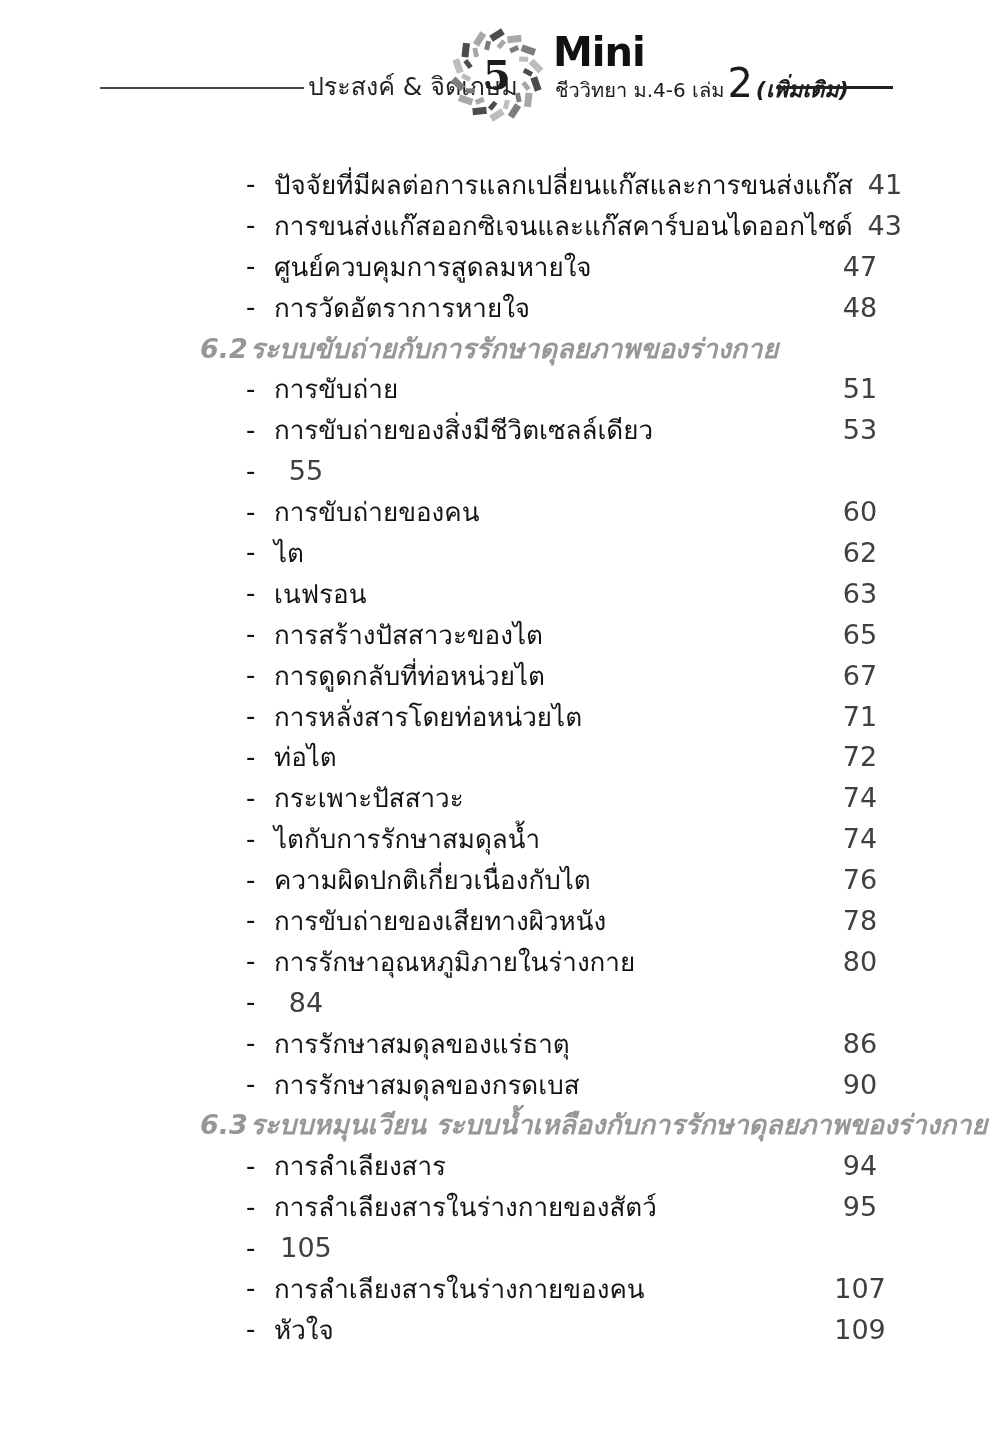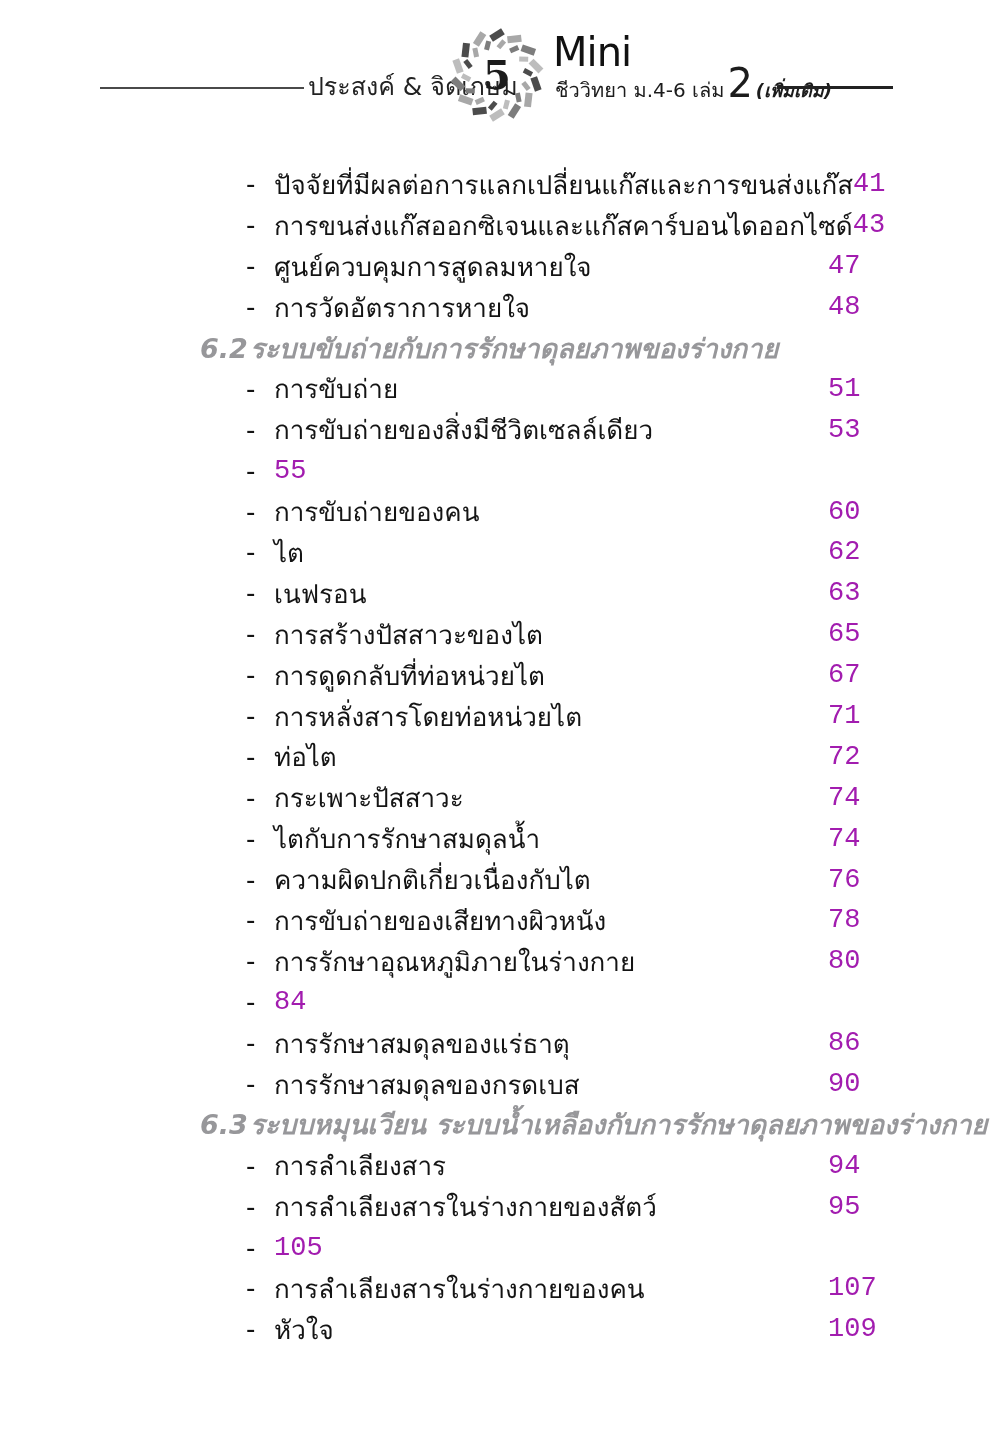--- a/index.html
+++ b/index.html
@@ -33,53 +33,53 @@
   .hdr-ring {
     position:absolute; left:448px; top:26px;
     width:98px; height:98px;
   }
   .hdr-ring text {
     font-family:"DejaVu Serif", serif;
     font-size:40px; font-weight:bold; fill:#1c1c1c;
   }
   .hdr-brand {
     position:absolute; left:553px; top:32px;
-    font-size:40px; font-weight:400; color:#111;
+    font-size:40px; font-weight:700; color:#111;
     letter-spacing:-1px; line-height:1;
   }
   .hdr-sub {
     position:absolute; left:555px; top:60px; width:230px;
     display:flex; align-items:baseline; gap:3px;
     white-space:nowrap; height:40px;
   }
   .hdr-series { font-size:20px; color:#1c1c1c; }
   .hdr-volume { font-size:40px; color:#1c1c1c; font-family:"DejaVu Sans", sans-serif; }
-  .hdr-edition { font-size:18px; font-weight:bold; font-style:italic; color:#1c1c1c; }
+  .hdr-edition { font-size:22px; font-weight:bold; font-style:italic; color:#1c1c1c; }
 
   
   .toc {
     position:absolute; left:200px; top:164px;
     width:692px;
   }
   .row {
     display:flex; align-items:center;
     height:40.9px;
     white-space:nowrap;
   }
   .row.sub .dash {
     width:14px; margin-left:46px; margin-right:14px;
     font-size:26px; color:#141414; flex:0 0 auto;
   }
   .row.sub .label {
     flex:1 1 auto; font-size:26px; color:#141414;
     overflow:visible;
   }
   .row.sub .pagenum {
-    flex:0 0 auto; min-width:64px; text-align:left;
-    font-size:27px; color:#a21caf;font-family:Liberation Mono, monospace;
+    flex:0 0 auto; min-width:64px; text-align:center;
+    font-size:27px; color:#404040;
   }
   .row.section {
     font-style:italic; font-weight:bold;
     color:#97979a; font-size:27px;
   }
   .row.section .sec-num { flex:0 0 50px; }
   .row.section .sec-label { flex:1 1 auto; }
 </style>
 </head>
 <body>

